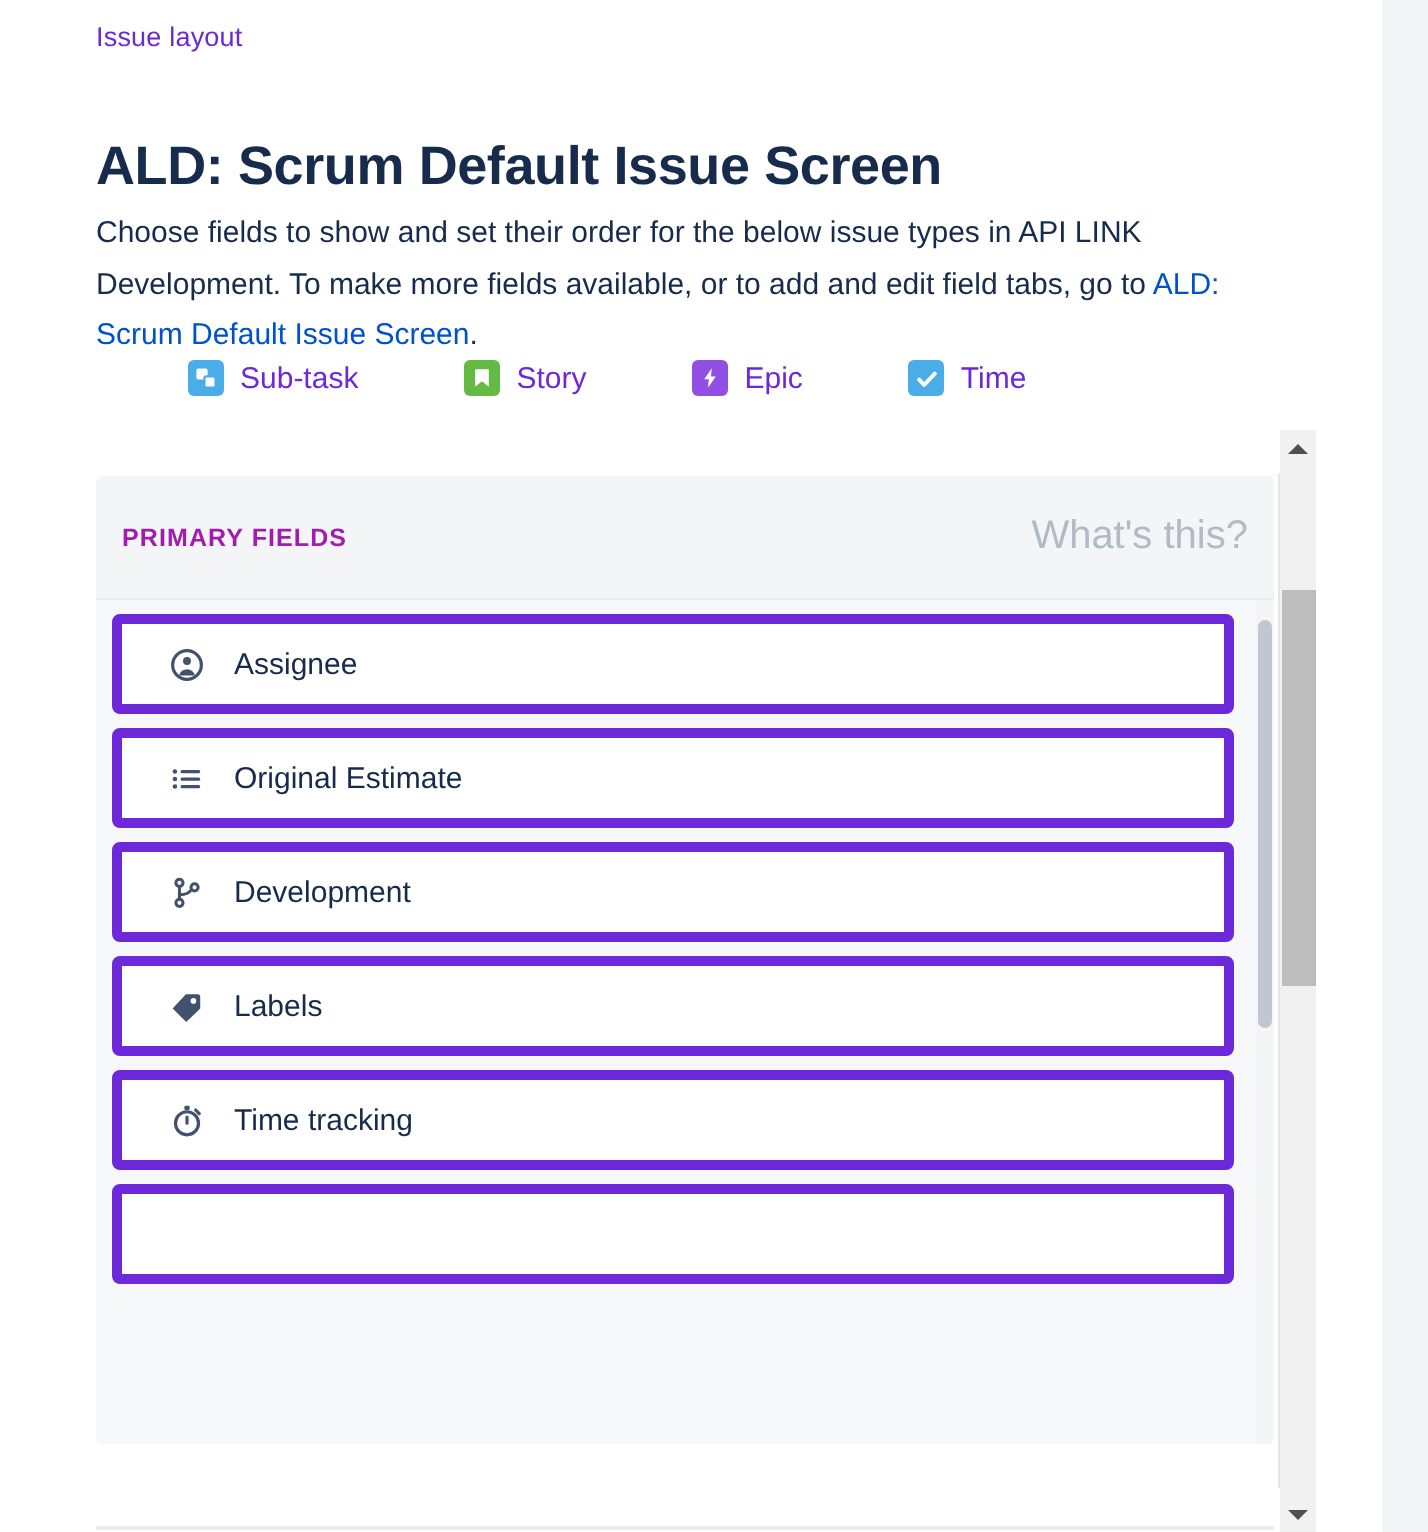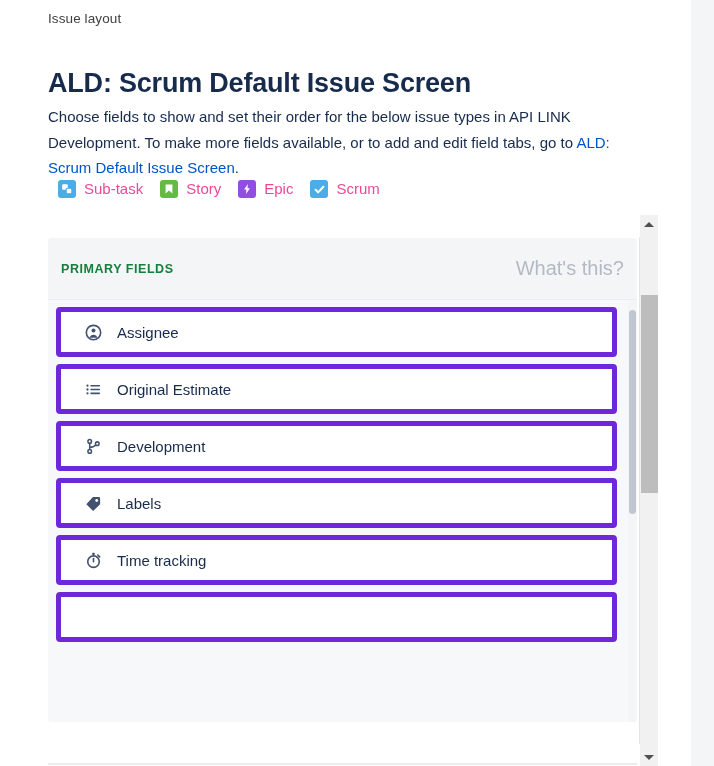--- a/index.html
+++ b/index.html
@@ -28,21 +28,21 @@
     width: 691px; height: 766px;
     background: #ffffff;
     overflow: hidden;
   }
 
   
   #breadcrumb {
     position: absolute;
     left: 48px; top: 11px;
     font-size: 13.5px;
-    color: #404040;
+    color: #6d28d9;
     letter-spacing: .1px;
   }
 
   
   #page-title {
     position: absolute;
     left: 48px; top: 50px;
     font-size: 27px;
     font-weight: 700;
     color: #172b4d;
@@ -66,25 +66,26 @@
   
   #issue-types {
     position: absolute;
     left: 58px; top: 180px;
     display: flex;
     align-items: center;
     gap: 17px;
   }
   .issue-type {
     display: flex;
-    align-items: flex-start;
+    align-items: center;
     gap: 8px;
     font-size: 15px;
-    color: #ec4899;
+    color: #6d28d9;
     cursor: pointer;
+    margin-left: 36px;
   }
   .type-icon {
     width: 18px; height: 18px;
     border-radius: 3px;
     display: flex;
     align-items: center;
     justify-content: center;
     flex: 0 0 auto;
   }
   .type-icon svg { display: block; }
@@ -105,21 +106,21 @@
     border-bottom: 1px solid #ebecf0;
     display: flex;
     align-items: center;
     justify-content: space-between;
     padding: 0 13px 0 13px;
   }
   #card-header-title {
     font-size: 12.5px;
     font-weight: 700;
     letter-spacing: 0.55px;
-    color: #15803d;
+    color: #a21caf;
   }
   #whats-this {
     font-size: 20px;
     color: #b3bac5;
     cursor: pointer;
     margin-left: 36px;
   }
 
   
   #fields-scroll {
@@ -273,21 +274,21 @@
       </span>
       <span>Epic</span>
     </div>
 
     <div class="issue-type">
       <span class="type-icon" style="background:#4bade8">
         <svg width="13" height="13" viewBox="0 0 13 13">
           <path d="M2.6 6.8l2.5 2.6 5.3-5.6" fill="none" stroke="#ffffff" stroke-width="2" stroke-linecap="round" stroke-linejoin="round"></path>
         </svg>
       </span>
-      <span>Scrum</span>
+      <span>Time</span>
     </div>
 
   </div>
 
   <div id="fields-card">
 
     <div id="card-header">
       <span id="card-header-title">PRIMARY FIELDS</span>
       <span id="whats-this">What's this?</span>
     </div>

